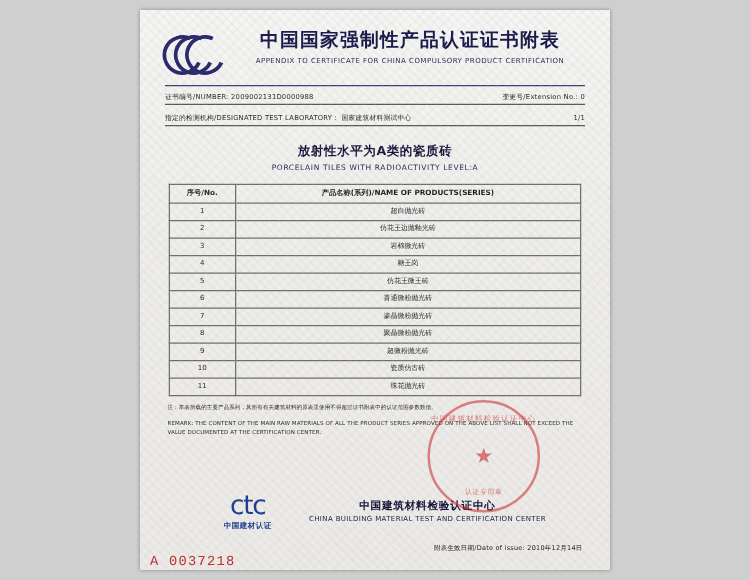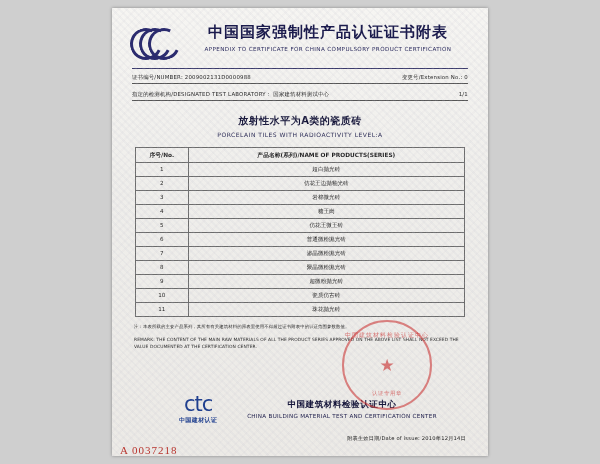--- a/index.html
+++ b/index.html
@@ -254,21 +254,21 @@
     font-size: 5.4px;
     letter-spacing: 0.6px;
   }
 
   .serial {
     position: absolute;
     left: 120px;
     bottom: 8px;
     font-size: 11px;
     color: #b8352f;
-    font-family: Liberation Serif, serif;
+    font-family: Liberation Mono, monospace;
     letter-spacing: 1px;
   }
 </style>
 </head>
 <body>
 
 <div class="page">
   <div class="cert">
 
     <div class="header">

